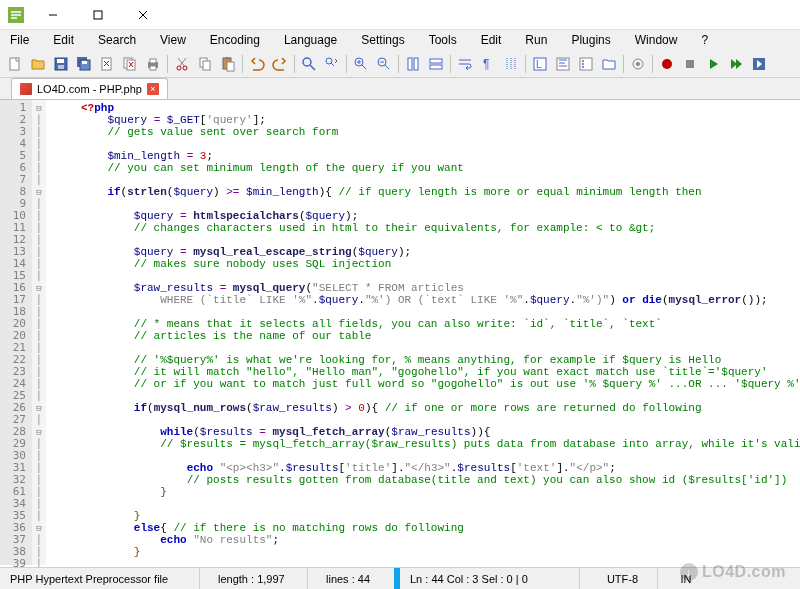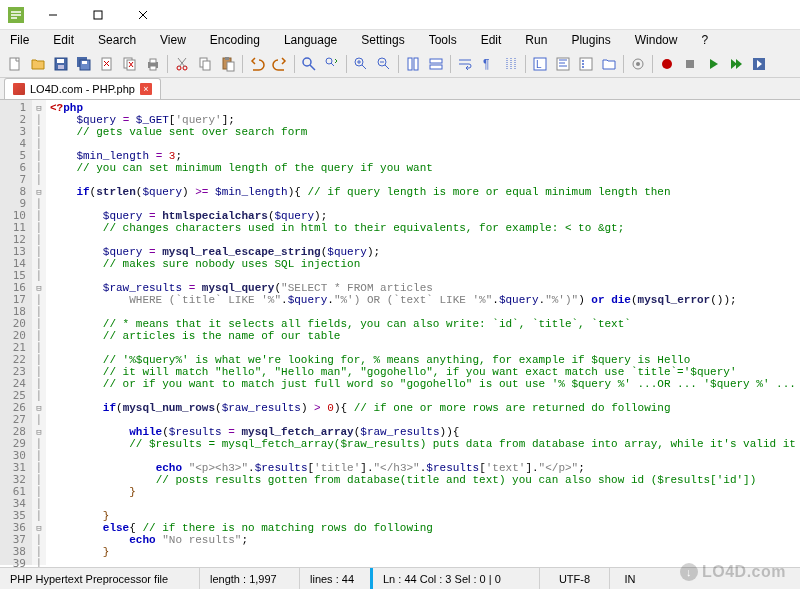--- a/index.html
+++ b/index.html
@@ -11,44 +11,44 @@
 .win-controls { display: flex; height: 100%; }
 .win-btn { width: 45px; height: 100%; display: flex; align-items: center; justify-content: center; font-size: 10px; color: #000; }
 
 .menubar { height: 20px; background: #f0f0f0; display: flex; align-items: center; padding-left: 4px; font-size: 12px; gap: 12px; }
 .menu-item { padding: 2px 6px; }
 
 .toolbar { height: 28px; background: #f0f0f0; display: flex; align-items: center; padding: 2px 4px; gap: 1px; border-bottom: 1px solid #d0d0d0; }
 .tool-btn { width: 22px; height: 22px; display: flex; align-items: center; justify-content: center; border: 1px solid transparent; }
 .tool-sep { width: 1px; height: 18px; background: #c0c0c0; margin: 0 2px; }
 
-.tabbar { height: 22px; background: #f0f0f0; display: flex; align-items: flex-end; padding-left: 4px; border-bottom: 1px solid #c0c0c0; }
+.tabbar { height: 22px; background: #f0f0f0; display: flex; align-items: flex-end; padding-left: 11px; border-bottom: 1px solid #c0c0c0; }
 .tab { height: 21px; background: #fff; border: 1px solid #c0c0c0; border-bottom: none; padding: 2px 8px; display: flex; align-items: center; gap: 5px; font-size: 11px; border-radius: 3px 3px 0 0; }
 .tab-icon { width: 12px; height: 12px; background: linear-gradient(135deg, #e74c3c, #c0392b); border-radius: 1px; }
 .tab-close { width: 12px; height: 12px; background: #e74c3c; display: flex; align-items: center; justify-content: center; color: #fff; font-size: 9px; border-radius: 1px; }
 
 .editor { display: flex; height: 465px; background: #fff; }
 .gutter { width: 32px; background: #e8e8e8; text-align: right; padding-right: 6px; font-family: Consolas, monospace; font-size: 11px; line-height: 12px; color: #808080; padding-top: 2px; }
 .gutter .ln { height: 12px; }
 .foldcol { width: 14px; background: #f4f4f4; font-family: monospace; font-size: 9px; line-height: 12px; color: #808080; padding-top: 2px; text-align: center; }
 .foldcol .fm { height: 12px; }
-.code { flex: 1; font-family: Consolas, "Courier New", monospace; font-size: 11px; line-height: 12px; padding-top: 2px; padding-left: 4px; white-space: pre; overflow: hidden; color: #000; }
+.code { flex: 1; font-family: Consolas, "Courier New", monospace; font-size: 11px; line-height: 12px; padding-top: 2px; padding-left: 4px; white-space: pre; overflow: hidden; color: #000; margin-left: 31px; }
 .code .line { height: 12px; }
 
 .kw { color: #0000c0; font-weight: bold; }
 .var { color: #000080; }
 .str { color: #808080; }
 .num { color: #c00000; }
 .com { color: #008000; }
 .fn { color: #202060; font-weight: bold; }
 .op { color: #8000a0; }
 .br { color: #c00000; font-weight: bold; }
 .br2 { color: #804000; }
 
-.statusbar { position: absolute; bottom: 0; left: 0; right: 0; height: 22px; background: #f0f0f0; border-top: 1px solid #d0d0d0; display: flex; align-items: center; font-size: 11px; }
+.statusbar { position: absolute; bottom: 0; left: 0; right: 0; height: 22px; background: #f0f0f0; border-top: 1px solid #d0d0d0; display: flex; align-items: center; font-size: 11px; gap: 8px; }
 .sb-cell { padding: 0 10px; border-right: 1px solid #d0d0d0; height: 100%; display: flex; align-items: center; }
 .sb-grip { width: 16px; }
 
 .watermark { position: absolute; bottom: 8px; right: 14px; font-size: 16px; color: rgba(0,0,0,0.22); font-weight: bold; letter-spacing: 0.5px; display:flex; align-items:center; gap:4px; }
 .watermark .wm-icon { width:18px; height:18px; border-radius:50%; background: rgba(0,0,0,0.18); display:flex; align-items:center; justify-content:center; color:#fff; font-size:11px; }
 
 svg.icon { width: 16px; height: 16px; }
 </style>
 </head>
 <body>
@@ -396,21 +396,21 @@
       <div class="fm">│</div>
       <div class="fm">│</div>
     </div>
   <div class="code" id="code"><div class="line"><span class="br">&lt;?</span><span class="kw">php</span></div><div class="line">    <span class="var">$query</span> <span class="op">=</span> <span class="var">$_GET</span>[<span class="str">'query'</span>];</div><div class="line">    <span class="com">// gets value sent over search form</span></div><div class="line"></div><div class="line">    <span class="var">$min_length</span> <span class="op">=</span> <span class="num">3</span>;</div><div class="line">    <span class="com">// you can set minimum length of the query if you want</span></div><div class="line"></div><div class="line">    <span class="kw">if</span>(<span class="fn">strlen</span>(<span class="var">$query</span>) <span class="op">&gt;=</span> <span class="var">$min_length</span>){ <span class="com">// if query length is more or equal minimum length then</span></div><div class="line"></div><div class="line">        <span class="var">$query</span> <span class="op">=</span> <span class="fn">htmlspecialchars</span>(<span class="var">$query</span>);</div><div class="line">        <span class="com">// changes characters used in html to their equivalents, for example: &lt; to &amp;gt;</span></div><div class="line"></div><div class="line">        <span class="var">$query</span> <span class="op">=</span> <span class="fn">mysql_real_escape_string</span>(<span class="var">$query</span>);</div><div class="line">        <span class="com">// makes sure nobody uses SQL injection</span></div><div class="line"></div><div class="line">        <span class="var">$raw_results</span> <span class="op">=</span> <span class="fn">mysql_query</span>(<span class="str">"SELECT * FROM articles</span></div><div class="line">            <span class="str">WHERE (`title` LIKE '%"</span>.<span class="var">$query</span>.<span class="str">"%') OR (`text` LIKE '%"</span>.<span class="var">$query</span>.<span class="str">"%')"</span>) <span class="kw">or</span> <span class="kw">die</span>(<span class="fn">mysql_error</span>());</div><div class="line"></div><div class="line">        <span class="com">// * means that it selects all fields, you can also write: `id`, `title`, `text`</span></div><div class="line">        <span class="com">// articles is the name of our table</span></div><div class="line"></div><div class="line">        <span class="com">// '%$query%' is what we're looking for, % means anything, for example if $query is Hello</span></div><div class="line">        <span class="com">// it will match "hello", "Hello man", "gogohello", if you want exact match use `title`='$query'</span></div><div class="line">        <span class="com">// or if you want to match just full word so "gogohello" is out use '% $query %' ...OR ... '$query %' ... OR ... '% $query'</span></div><div class="line"></div><div class="line">        <span class="kw">if</span>(<span class="fn">mysql_num_rows</span>(<span class="var">$raw_results</span>) <span class="op">&gt;</span> <span class="num">0</span>){ <span class="com">// if one or more rows are returned do following</span></div><div class="line"></div><div class="line">            <span class="kw">while</span>(<span class="var">$results</span> <span class="op">=</span> <span class="fn">mysql_fetch_array</span>(<span class="var">$raw_results</span>)){</div><div class="line">            <span class="com">// $results = mysql_fetch_array($raw_results) puts data from database into array, while it's valid it does the loop</span></div><div class="line"></div><div class="line">                <span class="kw">echo</span> <span class="str">"&lt;p&gt;&lt;h3&gt;"</span>.<span class="var">$results</span>[<span class="str">'title'</span>].<span class="str">"&lt;/h3&gt;"</span>.<span class="var">$results</span>[<span class="str">'text'</span>].<span class="str">"&lt;/p&gt;"</span>;</div><div class="line">                <span class="com">// posts results gotten from database(title and text) you can also show id ($results['id'])</span></div><div class="line">            <span class="br2">}</span></div><div class="line"></div><div class="line">        <span class="br2">}</span></div><div class="line">        <span class="kw">else</span>{ <span class="com">// if there is no matching rows do following</span></div><div class="line">            <span class="kw">echo</span> <span class="str">"No results"</span>;</div><div class="line">        <span class="br2">}</span></div><div class="line"></div></div>
 </div>
 
 <div class="statusbar">
   <div class="sb-cell" style="width:200px">PHP Hypertext Preprocessor file</div>
   <div class="sb-cell" style="width:100px">length : 1,997</div>
   <div class="sb-cell" style="width:70px;border-right:none">lines : 44</div>
-  <div class="sb-cell" style="width:170px;border-left:3px solid #0ea5e9">Ln : 44   Col : 3   Sel : 0 | 0</div>
+  <div class="sb-cell" style="width:186px;border-left:6px solid #0ea5e9">Ln : 44   Col : 3   Sel : 0 | 0</div>
   <div class="sb-cell" style="width:70px;justify-content:center">UTF-8</div>
   <div class="sb-cell" style="width:40px;border-right:none;justify-content:center">IN</div>
   <div class="sb-grip"></div>
 </div>
 
 <div class="watermark">
   <span class="wm-icon">↓</span>
   <span>LO4D.com</span>
 </div>
 

